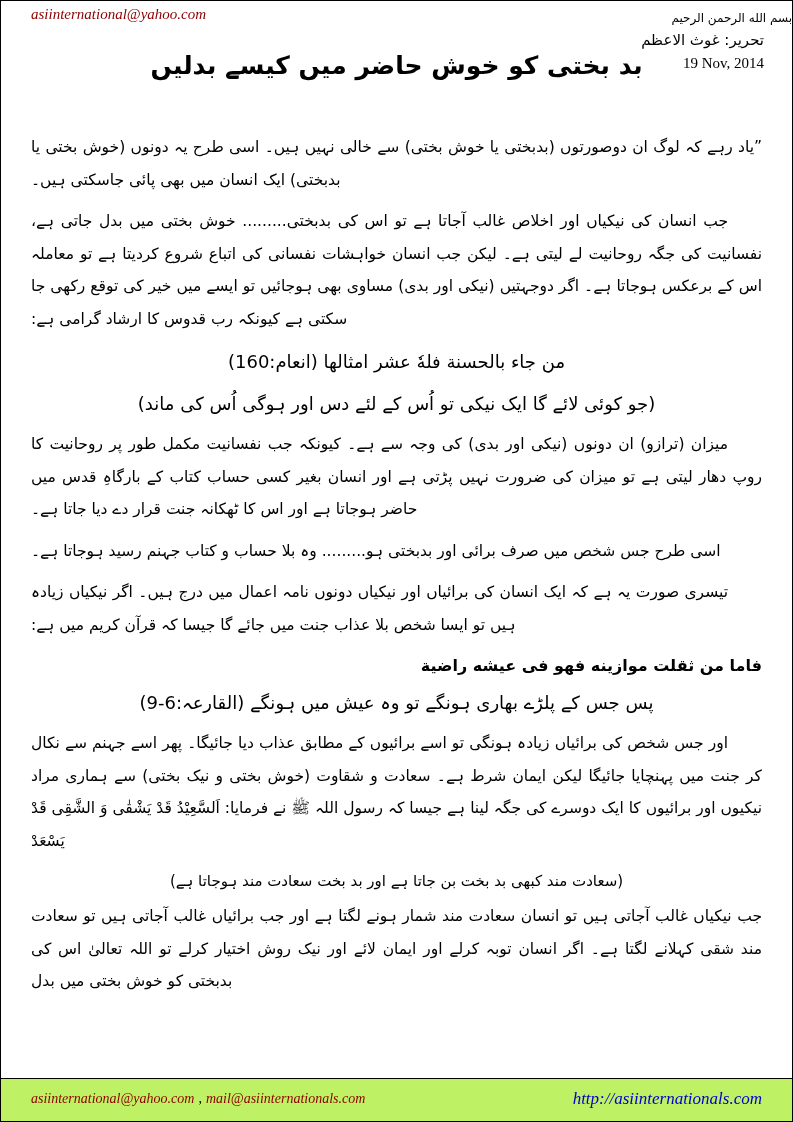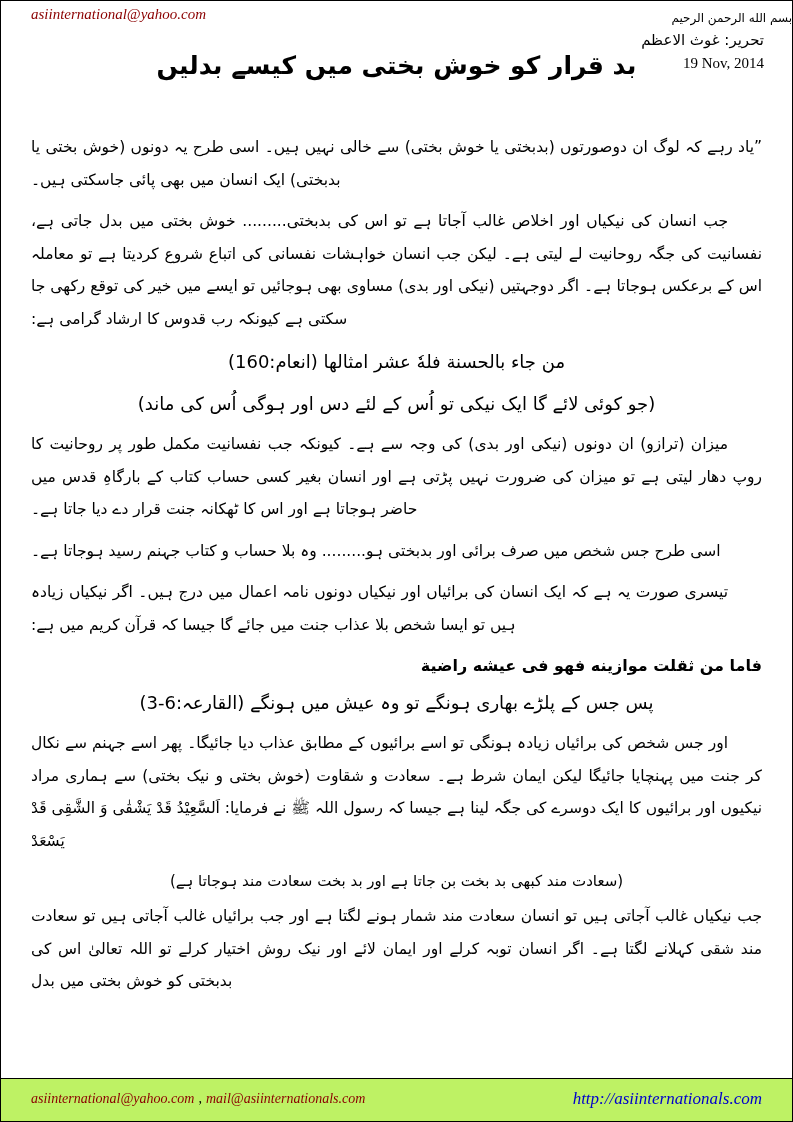--- a/index.html
+++ b/index.html
@@ -175,33 +175,33 @@
 </head>
 <body>
 
 <div class="page">
 
   <div class="header">
     <div class="hdr-email">asiinternational@yahoo.com</div>
     <div class="bismillah">بسم الله الرحمن الرحيم</div>
     <div class="hdr-author">تحریر: غوث الاعظم</div>
     <div class="hdr-date">19 Nov, 2014</div>
-    <div class="doc-title">بد قرار کو خوش بختی میں کیسے بدلیں</div>
+    <div class="doc-title">بد بختی کو خوش حاضر میں کیسے بدلیں</div>
   </div>
 
   <div class="content">
     <p class="para">”یاد رہے کہ لوگ ان دوصورتوں (بدبختی یا خوش بختی) سے خالی نہیں ہیں۔ اسی طرح یہ دونوں (خوش بختی یا بدبختی) ایک انسان میں بھی پائی جاسکتی ہیں۔</p>
     <p class="para indent">جب انسان کی نیکیاں اور اخلاص غالب آجاتا ہے تو اس کی بدبختی......... خوش بختی میں بدل جاتی ہے، نفسانیت کی جگہ روحانیت لے لیتی ہے۔ لیکن جب انسان خواہشات نفسانی کی اتباع شروع کردیتا ہے تو معاملہ اس کے برعکس ہوجاتا ہے۔ اگر دوجہتیں (نیکی اور بدی) مساوی بھی ہوجائیں تو ایسے میں خیر کی توقع رکھی جا سکتی ہے کیونکہ رب قدوس کا ارشاد گرامی ہے:</p>
     <p class="center">من جاء بالحسنة فلهٗ عشر امثالها (انعام:160)</p>
     <p class="center">(جو کوئی لائے گا ایک نیکی تو اُس کے لئے دس اور ہوگی اُس کی ماند)</p>
     <p class="para indent">میزان (ترازو) ان دونوں (نیکی اور بدی) کی وجہ سے ہے۔ کیونکہ جب نفسانیت مکمل طور پر روحانیت کا روپ دھار لیتی ہے تو میزان کی ضرورت نہیں پڑتی ہے اور انسان بغیر کسی حساب کتاب کے بارگاہِ قدس میں حاضر ہوجاتا ہے اور اس کا ٹھکانہ جنت قرار دے دیا جاتا ہے۔</p>
     <p class="para indent">اسی طرح جس شخص میں صرف برائی اور بدبختی ہو......... وہ بلا حساب و کتاب جہنم رسید ہوجاتا ہے۔</p>
     <p class="para indent">تیسری صورت یہ ہے کہ ایک انسان کی برائیاں اور نیکیاں دونوں نامہ اعمال میں درج ہیں۔ اگر نیکیاں زیادہ ہیں تو ایسا شخص بلا عذاب جنت میں جائے گا جیسا کہ قرآن کریم میں ہے:</p>
     <p class="arabic">فاما من ثقلت موازينه فهو فى عيشه راضية</p>
-    <p class="center">پس جس کے پلڑے بھاری ہونگے تو وہ عیش میں ہونگے (القارعہ:6-3)</p>
+    <p class="center">پس جس کے پلڑے بھاری ہونگے تو وہ عیش میں ہونگے (القارعہ:6-9)</p>
     <p class="para indent">اور جس شخص کی برائیاں زیادہ ہونگی تو اسے برائیوں کے مطابق عذاب دیا جائیگا۔ پھر اسے جہنم سے نکال کر جنت میں پہنچایا جائیگا لیکن ایمان شرط ہے۔   سعادت و شقاوت (خوش بختی و نیک بختی) سے ہماری مراد نیکیوں اور برائیوں کا ایک دوسرے کی جگہ لینا ہے جیسا کہ رسول اللہ ﷺ نے فرمایا:   اَلسَّعِیْدُ قَدْ یَشْقٰی وَ الشَّقِی قَدْ یَسْعَدْ</p>
     <p class="hadith">(سعادت مند کبھی بد بخت بن جاتا ہے اور بد بخت سعادت مند ہوجاتا ہے)</p>
     <p class="para">جب نیکیاں غالب آجاتی ہیں تو انسان سعادت مند شمار ہونے لگتا ہے اور جب برائیاں غالب آجاتی ہیں تو سعادت مند شقی کہلانے لگتا ہے۔ اگر انسان توبہ کرلے اور ایمان لائے اور نیک روش اختیار کرلے تو اللہ تعالیٰ اس کی بدبختی کو خوش بختی میں بدل</p>
   </div>
 
   <div class="footer">
     <div class="footer-left">
       <span>asiinternational@yahoo.com</span><span class="sep">,</span><span>mail@asiinternationals.com</span>
     </div>
     <a class="footer-right" href="#">http://asiinternationals.com</a>

